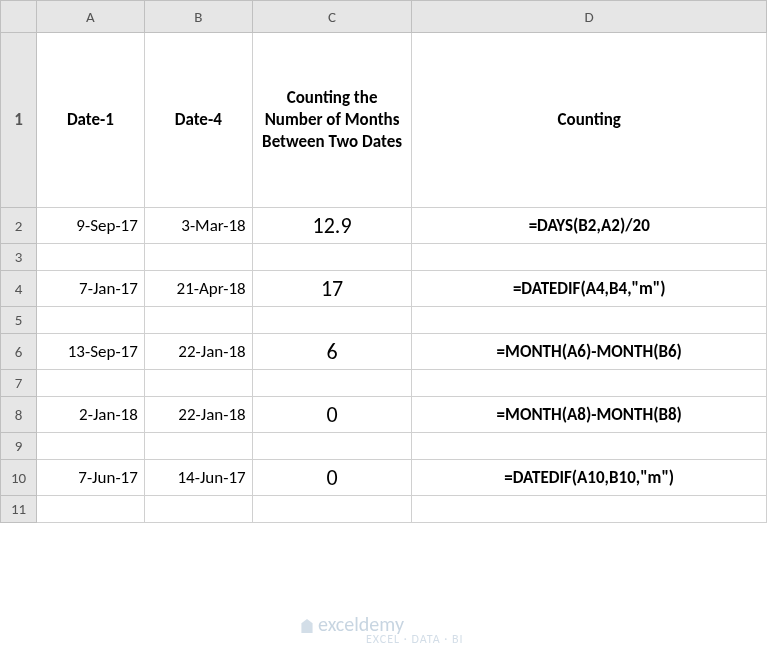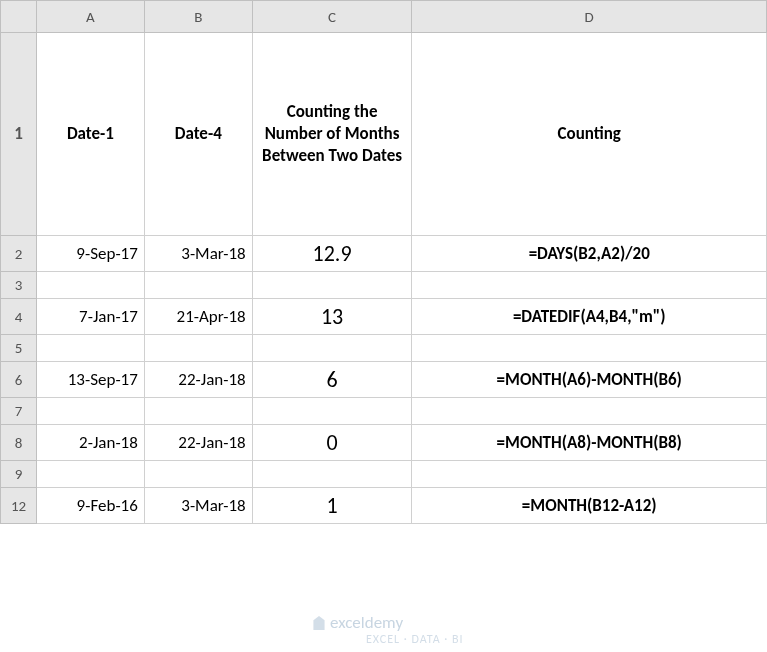--- a/index.html
+++ b/index.html
@@ -51,21 +51,21 @@
       border: 1px solid #c0c0c0;
     }
     .col-a { width: 108px; }
     .col-b { width: 108px; }
     .col-c { width: 160px; }
     .col-d { width: 355px; }
     .header-row .cell {
       font-weight: bold;
       text-align: center;
       vertical-align: middle;
-      height: 203px;
+      height: 175px;
       line-height: 1.3;
       font-size: 17px;
     }
     .data-cell {
       text-align: right;
       font-size: 17px;
       padding-right: 6px;
     }
     .center-cell {
       text-align: center;
@@ -75,23 +75,23 @@
       font-weight: bold;
       text-align: center;
       font-size: 17px;
     }
     .small-row .cell {
       height: 24px;
     }
     .watermark {
       position: absolute;
       top: 612px;
-      left: 312px;
+      left: 300px;
       color: #9bb3c9;
-      font-size: 17px;
+      font-size: 20px;
       font-weight: 500;
       opacity: 0.55;
       pointer-events: none;
     }
     .watermark-sub {
       position: absolute;
       top: 632px;
       left: 322px;
       color: #a8bdd1;
       font-size: 12px;
@@ -145,21 +145,21 @@
     <div class="cell col-a"></div>
     <div class="cell col-b"></div>
     <div class="cell col-c"></div>
     <div class="cell col-d"></div>
   </div>
 
   <div class="row">
     <div class="cell row-header-cell">4</div>
     <div class="cell col-a data-cell">7-Jan-17</div>
     <div class="cell col-b data-cell">21-Apr-18</div>
-    <div class="cell col-c center-cell">13</div>
+    <div class="cell col-c center-cell">17</div>
     <div class="cell col-d bold-cell">=DATEDIF(A4,B4,"m")</div>
   </div>
 
   <div class="row small-row">
     <div class="cell row-header-cell">5</div>
     <div class="cell col-a"></div>
     <div class="cell col-b"></div>
     <div class="cell col-c"></div>
     <div class="cell col-d"></div>
   </div>
@@ -189,28 +189,35 @@
   </div>
 
   <div class="row small-row">
     <div class="cell row-header-cell">9</div>
     <div class="cell col-a"></div>
     <div class="cell col-b"></div>
     <div class="cell col-c"></div>
     <div class="cell col-d"></div>
   </div>
 
-
-
-  <div class="row">
-    <div class="cell row-header-cell">12</div>
-    <div class="cell col-a data-cell">9-Feb-16</div>
-    <div class="cell col-b data-cell">3-Mar-18</div>
-    <div class="cell col-c center-cell">1</div>
-    <div class="cell col-d bold-cell">=MONTH(B12-A12)</div>
-  </div>
+  <div class="row">
+    <div class="cell row-header-cell">10</div>
+    <div class="cell col-a data-cell">7-Jun-17</div>
+    <div class="cell col-b data-cell">14-Jun-17</div>
+    <div class="cell col-c center-cell">0</div>
+    <div class="cell col-d bold-cell">=DATEDIF(A10,B10,"m")</div>
+  </div>
+
+  <div class="row small-row">
+    <div class="cell row-header-cell">11</div>
+    <div class="cell col-a"></div>
+    <div class="cell col-b"></div>
+    <div class="cell col-c"></div>
+    <div class="cell col-d"></div>
+  </div>
+
 
 </div>
 
 <div class="watermark">
   <span class="watermark-icon"></span><span>exceldemy</span>
 </div>
 <div class="watermark-sub">EXCEL · DATA · BI</div>
 
 </body></html>

